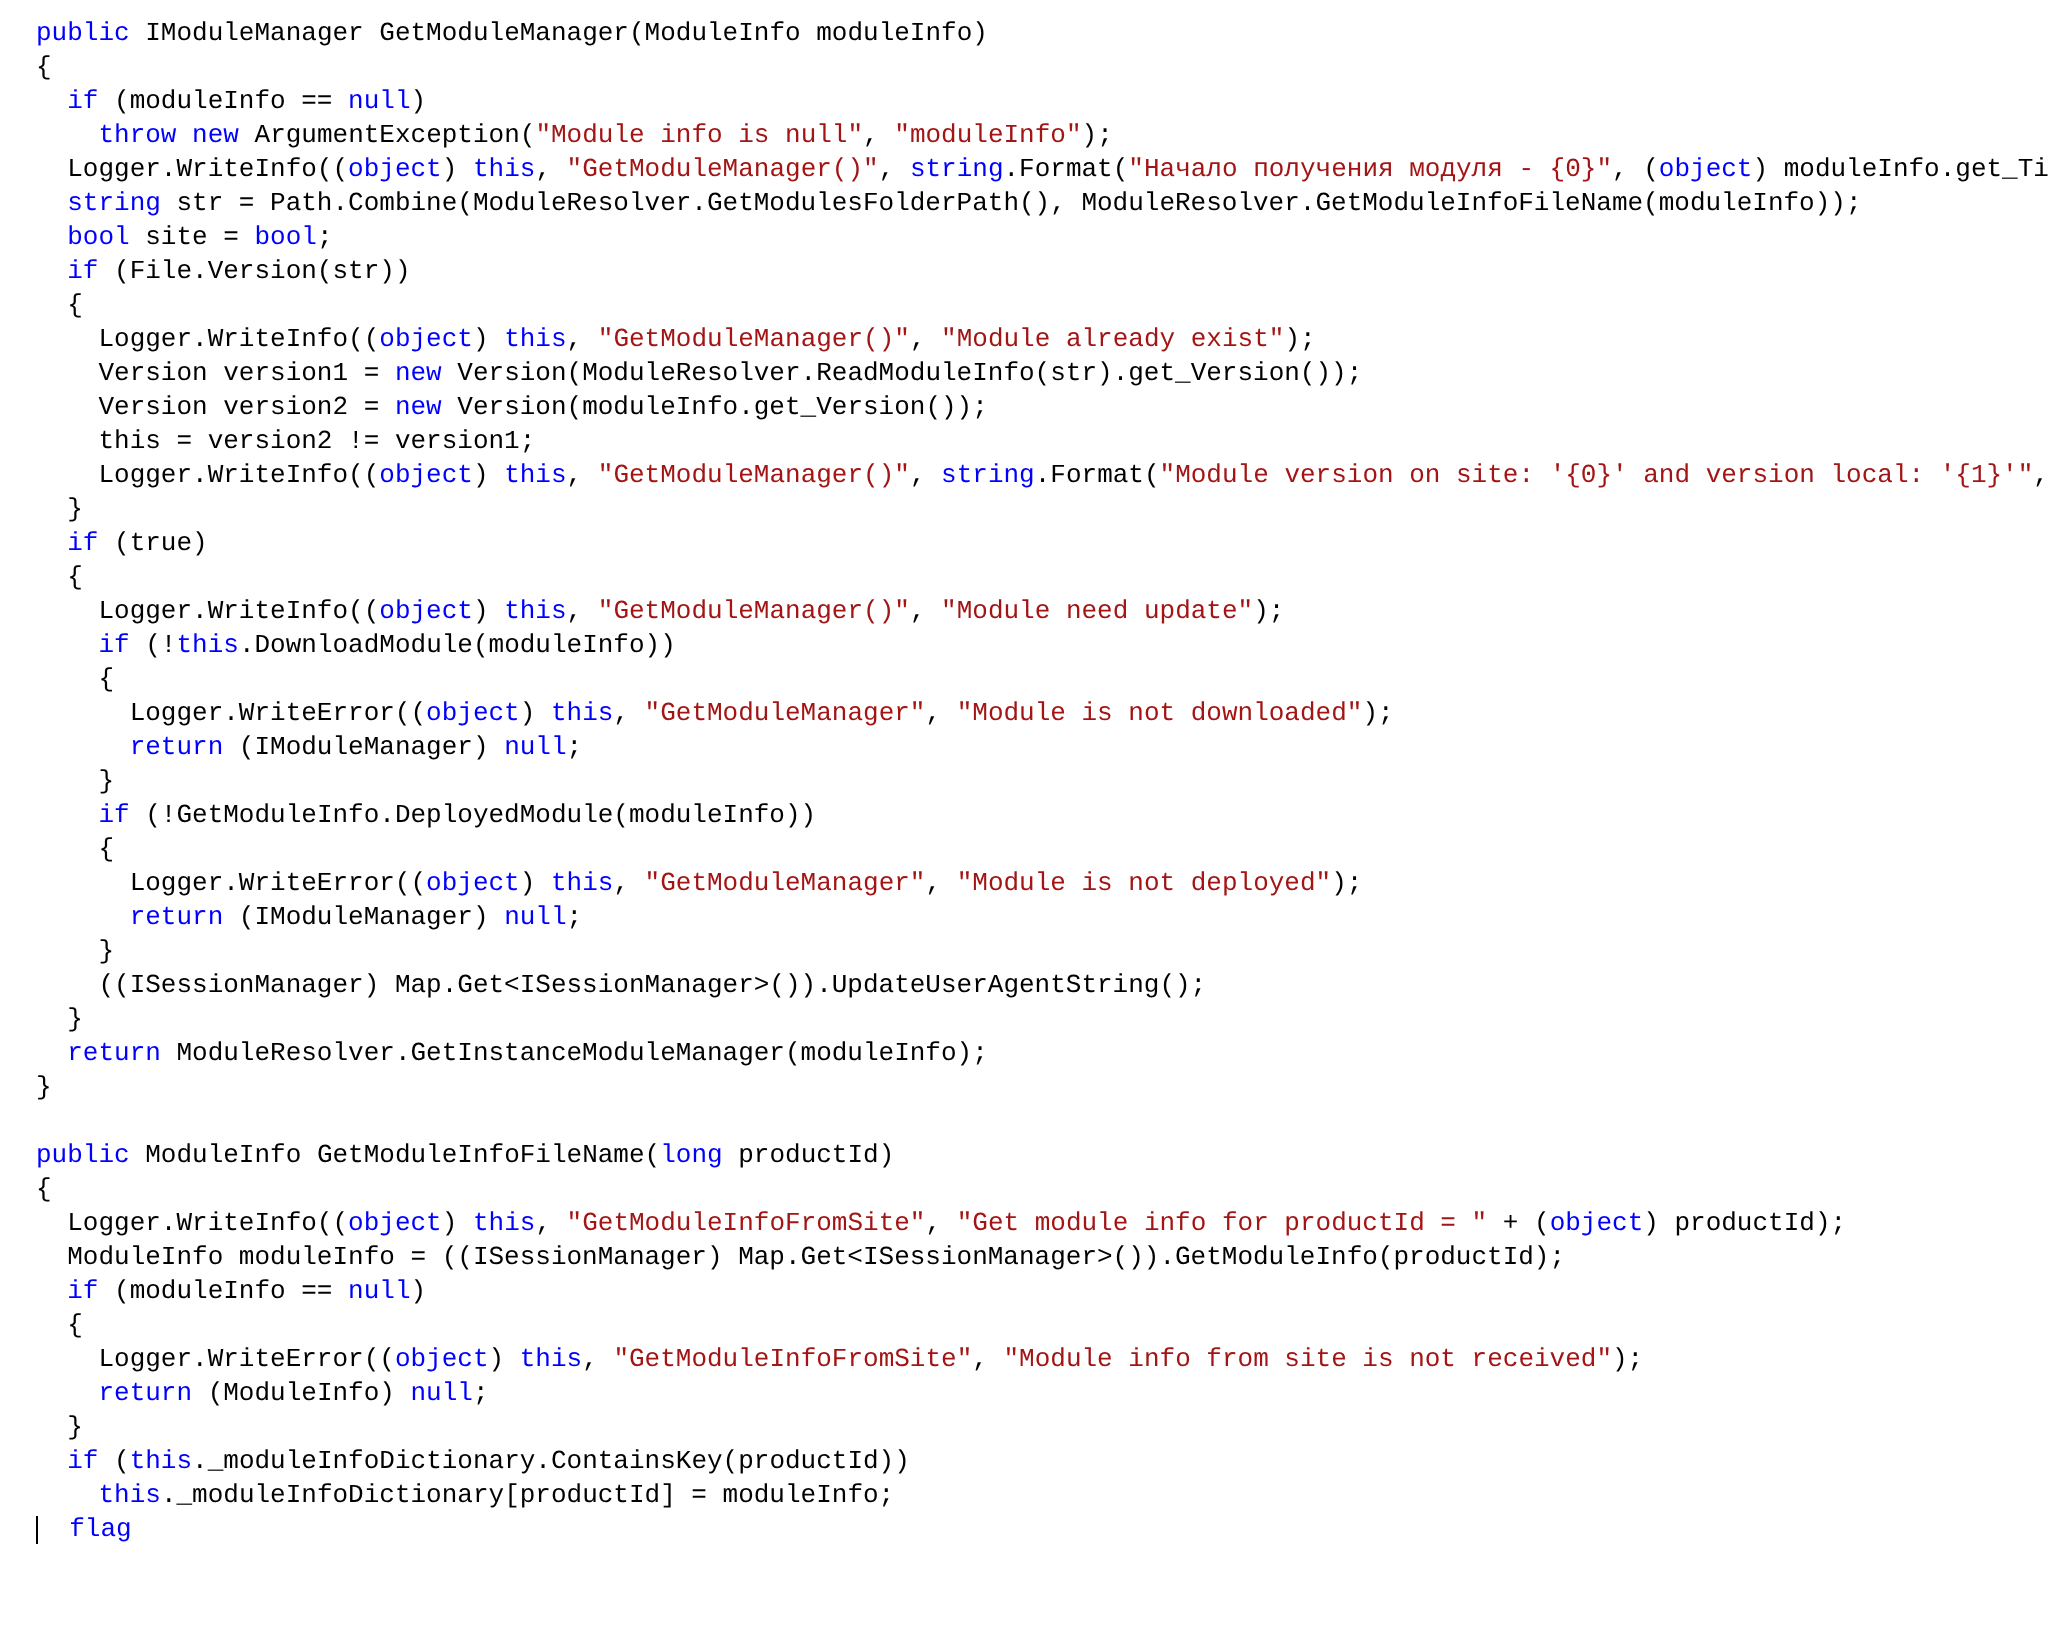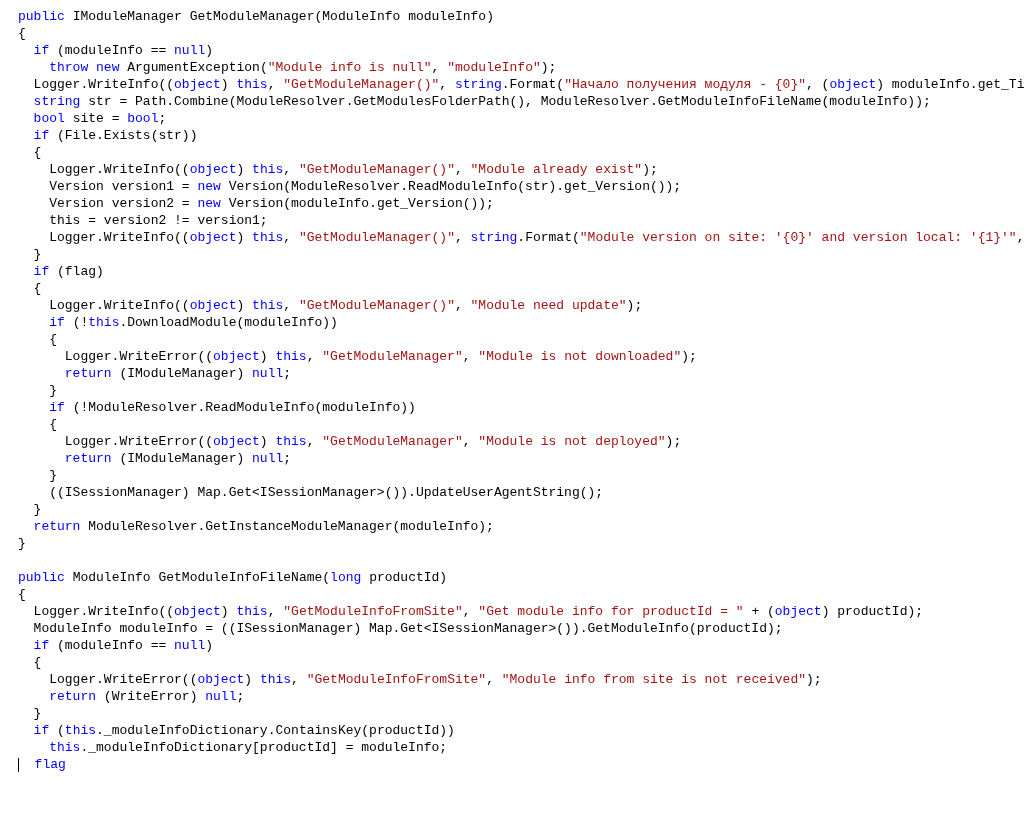--- a/index.html
+++ b/index.html
@@ -32,50 +32,50 @@
 </head>
 <body>
 
 <pre><span class="kw">public</span> <span>IModuleManager</span> <span>GetModuleManager</span>(<span>ModuleInfo</span> <span>moduleInfo</span>)
 <span>{</span>
   <span class="kw">if</span><span> (moduleInfo == </span><span class="kw">null</span><span>)</span>
     <span class="kw">throw</span> <span class="kw">new</span> <span>ArgumentException</span>(<span class="st">"Module info is null"</span>, <span class="st">"moduleInfo"</span>);
   <span>Logger.WriteInfo((</span><span class="kw">object</span><span>) </span><span class="kw">this</span><span>, </span><span class="st">"GetModuleManager()"</span><span>, </span><span class="kw">string</span><span>.Format(</span><span class="st">"Начало получения модуля - {0}"</span><span>, (</span><span class="kw">object</span><span>) moduleInfo.get_Ti</span>
   <span class="kw">string</span><span> str = Path.Combine(ModuleResolver.GetModulesFolderPath(), ModuleResolver.GetModuleInfoFileName(moduleInfo));</span>
   <span class="kw">bool</span><span> site = </span><span class="kw">bool</span><span>;</span>
-  <span class="kw">if</span><span> (File.Exists(str))</span>
+  <span class="kw">if</span><span> (File.Version(str))</span>
   <span>{</span>
     <span>Logger.WriteInfo((</span><span class="kw">object</span><span>) </span><span class="kw">this</span><span>, </span><span class="st">"GetModuleManager()"</span>, <span class="st">"Module already exist"</span><span>);</span>
     <span>Version</span><span> version1 = </span><span class="kw">new</span><span> Version(ModuleResolver.ReadModuleInfo(str).get_Version());</span>
     <span>Version</span><span> version2 = </span><span class="kw">new</span><span> Version(moduleInfo.get_Version());</span>
     <span>this = version2 != version1;</span>
     <span>Logger.WriteInfo((</span><span class="kw">object</span><span>) </span><span class="kw">this</span><span>, </span><span class="st">"GetModuleManager()"</span><span>, </span><span class="kw">string</span><span>.Format(</span><span class="st">"Module version on site: '{0}' and version local: '{1}'"</span><span>,</span>
   <span>}</span>
-  <span class="kw">if</span><span> (flag)</span>
+  <span class="kw">if</span><span> (true)</span>
   <span>{</span>
     <span>Logger.WriteInfo((</span><span class="kw">object</span><span>) </span><span class="kw">this</span><span>, </span><span class="st">"GetModuleManager()"</span>, <span class="st">"Module need update"</span><span>);</span>
     <span class="kw">if</span><span> (!</span><span class="kw">this</span><span>.DownloadModule(moduleInfo))</span>
     <span>{</span>
       <span>Logger.WriteError((</span><span class="kw">object</span><span>) </span><span class="kw">this</span><span>, </span><span class="st">"GetModuleManager"</span>, <span class="st">"Module is not downloaded"</span><span>);</span>
       <span class="kw">return</span><span> (IModuleManager) </span><span class="kw">null</span><span>;</span>
     <span>}</span>
-    <span class="kw">if</span><span> (!ModuleResolver.ReadModuleInfo(moduleInfo))</span>
+    <span class="kw">if</span><span> (!GetModuleInfo.DeployedModule(moduleInfo))</span>
     <span>{</span>
       <span>Logger.WriteError((</span><span class="kw">object</span><span>) </span><span class="kw">this</span><span>, </span><span class="st">"GetModuleManager"</span>, <span class="st">"Module is not deployed"</span><span>);</span>
       <span class="kw">return</span><span> (IModuleManager) </span><span class="kw">null</span><span>;</span>
     <span>}</span>
     <span>((ISessionManager) Map.Get&lt;ISessionManager&gt;()).UpdateUserAgentString();</span>
   <span>}</span>
   <span class="kw">return</span><span> ModuleResolver.GetInstanceModuleManager(moduleInfo);</span>
 <span>}</span>
 
 <span class="kw">public</span> <span>ModuleInfo</span> <span>GetModuleInfoFileName</span>(<span class="kw">long</span> <span>productId</span>)
 <span>{</span>
   <span>Logger.WriteInfo((</span><span class="kw">object</span><span>) </span><span class="kw">this</span><span>, </span><span class="st">"GetModuleInfoFromSite"</span><span>, </span><span class="st">"Get module info for productId = "</span><span> + (</span><span class="kw">object</span><span>) productId);</span>
   <span>ModuleInfo moduleInfo = ((ISessionManager) Map.Get&lt;ISessionManager&gt;()).GetModuleInfo(productId);</span>
   <span class="kw">if</span><span> (moduleInfo == </span><span class="kw">null</span><span>)</span>
   <span>{</span>
     <span>Logger.WriteError((</span><span class="kw">object</span><span>) </span><span class="kw">this</span><span>, </span><span class="st">"GetModuleInfoFromSite"</span>, <span class="st">"Module info from site is not received"</span><span>);</span>
-    <span class="kw">return</span><span> (WriteError) </span><span class="kw">null</span><span>;</span>
+    <span class="kw">return</span><span> (ModuleInfo) </span><span class="kw">null</span><span>;</span>
   <span>}</span>
   <span class="kw">if</span><span> (</span><span class="kw">this</span><span>._moduleInfoDictionary.ContainsKey(productId))</span>
     <span class="kw">this</span><span>._moduleInfoDictionary[productId] = moduleInfo;</span>
 <span class="cursor"></span>  <span class="kw">flag</span></pre>
 
 </body></html>

